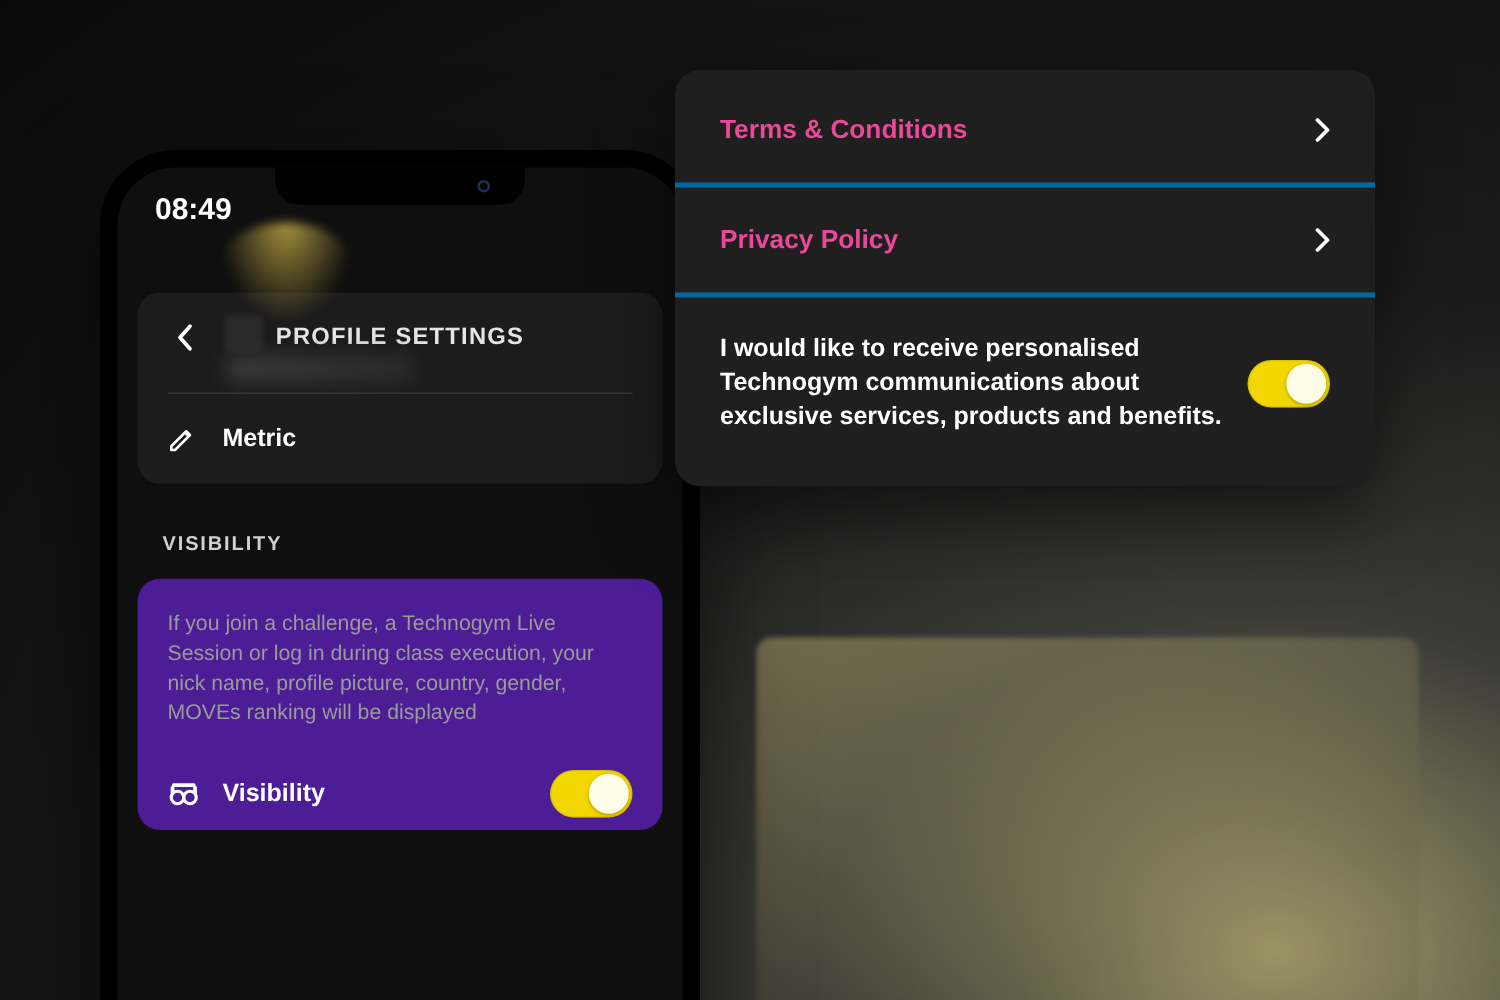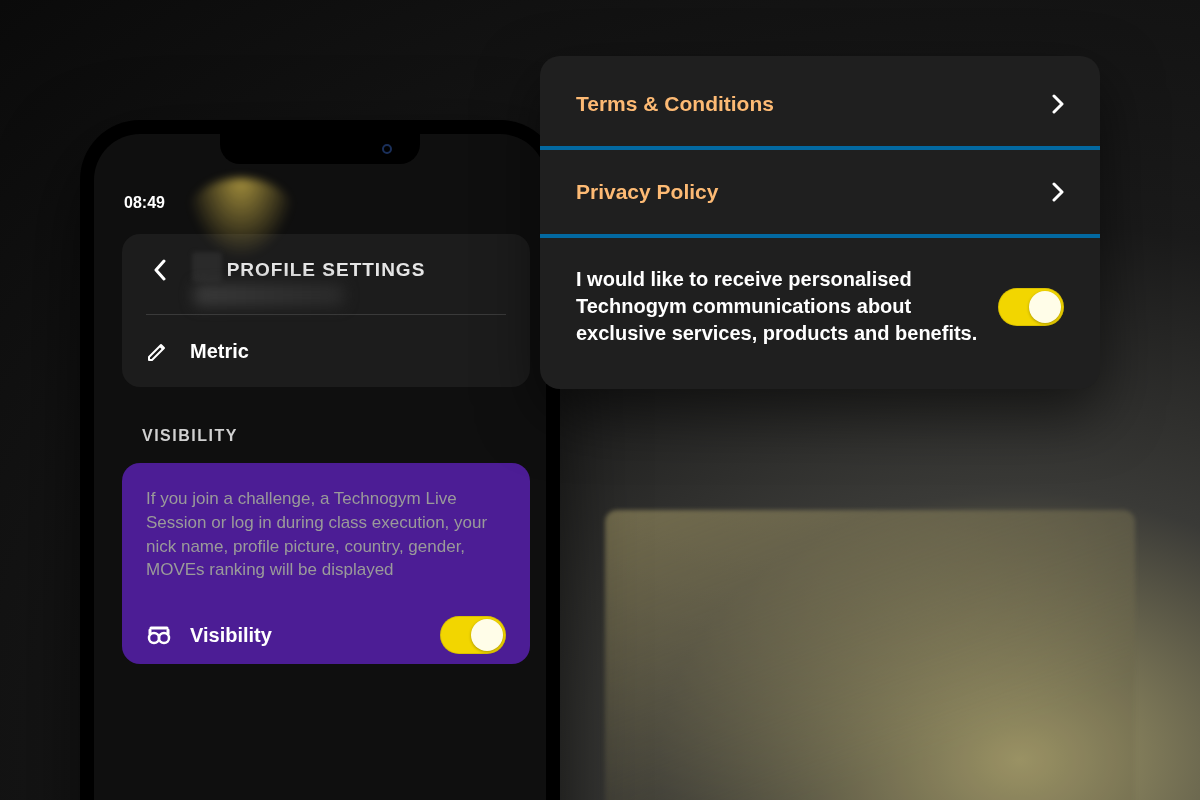--- a/index.html
+++ b/index.html
@@ -41,30 +41,29 @@
     background: #000;
     border-radius: 0 0 20px 20px;
     z-index: 5;
     display:flex; align-items:center; justify-content:flex-end; padding-right:28px;
   }
   .notch .dot { width:10px; height:10px; border-radius:50%; border:2px solid #1a2f5a; }
   .status-bar {
     position: absolute;
     top: 20px;
     left: 30px;
-    font-size: 16px;
+    font-size: 24px;
     font-weight: 700;
     color: #fff;
     z-index: 6;
-    margin-top: 40px;
   }
 
   .screen-content {
     position: absolute;
-    top: 0; left: 12px; right: 0;
+    top: 0; left: 0; right: 0;
     padding-top: 70px;
   }
 
   .avatar-glow {
     position: absolute;
     top: 44px;
     left: 80px;
     width: 110px;
     height: 80px;
     background: radial-gradient(ellipse at 50% 0%, rgba(230,200,80,0.7) 0%, rgba(230,200,80,0) 70%);
@@ -158,21 +157,21 @@
     border-radius: 20px;
     box-shadow: 0 24px 60px rgba(0,0,0,0.55);
     padding: 6px 0;
   }
   .ov-row {
     display:flex; align-items:center; justify-content:space-between;
     padding: 30px 36px;
     cursor:pointer;
   }
   .ov-row + .ov-row, .ov-consent { border-top: 4px solid #0369a1; }
-  .ov-label { font-size: 21px; font-weight: 700; color:#fdba74; }
+  .ov-label { font-size: 21px; font-weight: 700; color:#ec4899; }
   .ov-consent {
     display:flex; align-items:center; gap:20px;
     padding: 28px 36px 36px 36px;
   }
   .ov-consent .text {
     font-size: 20px;
     font-weight: 700;
     line-height: 1.35;
     color:#fff;
   }

